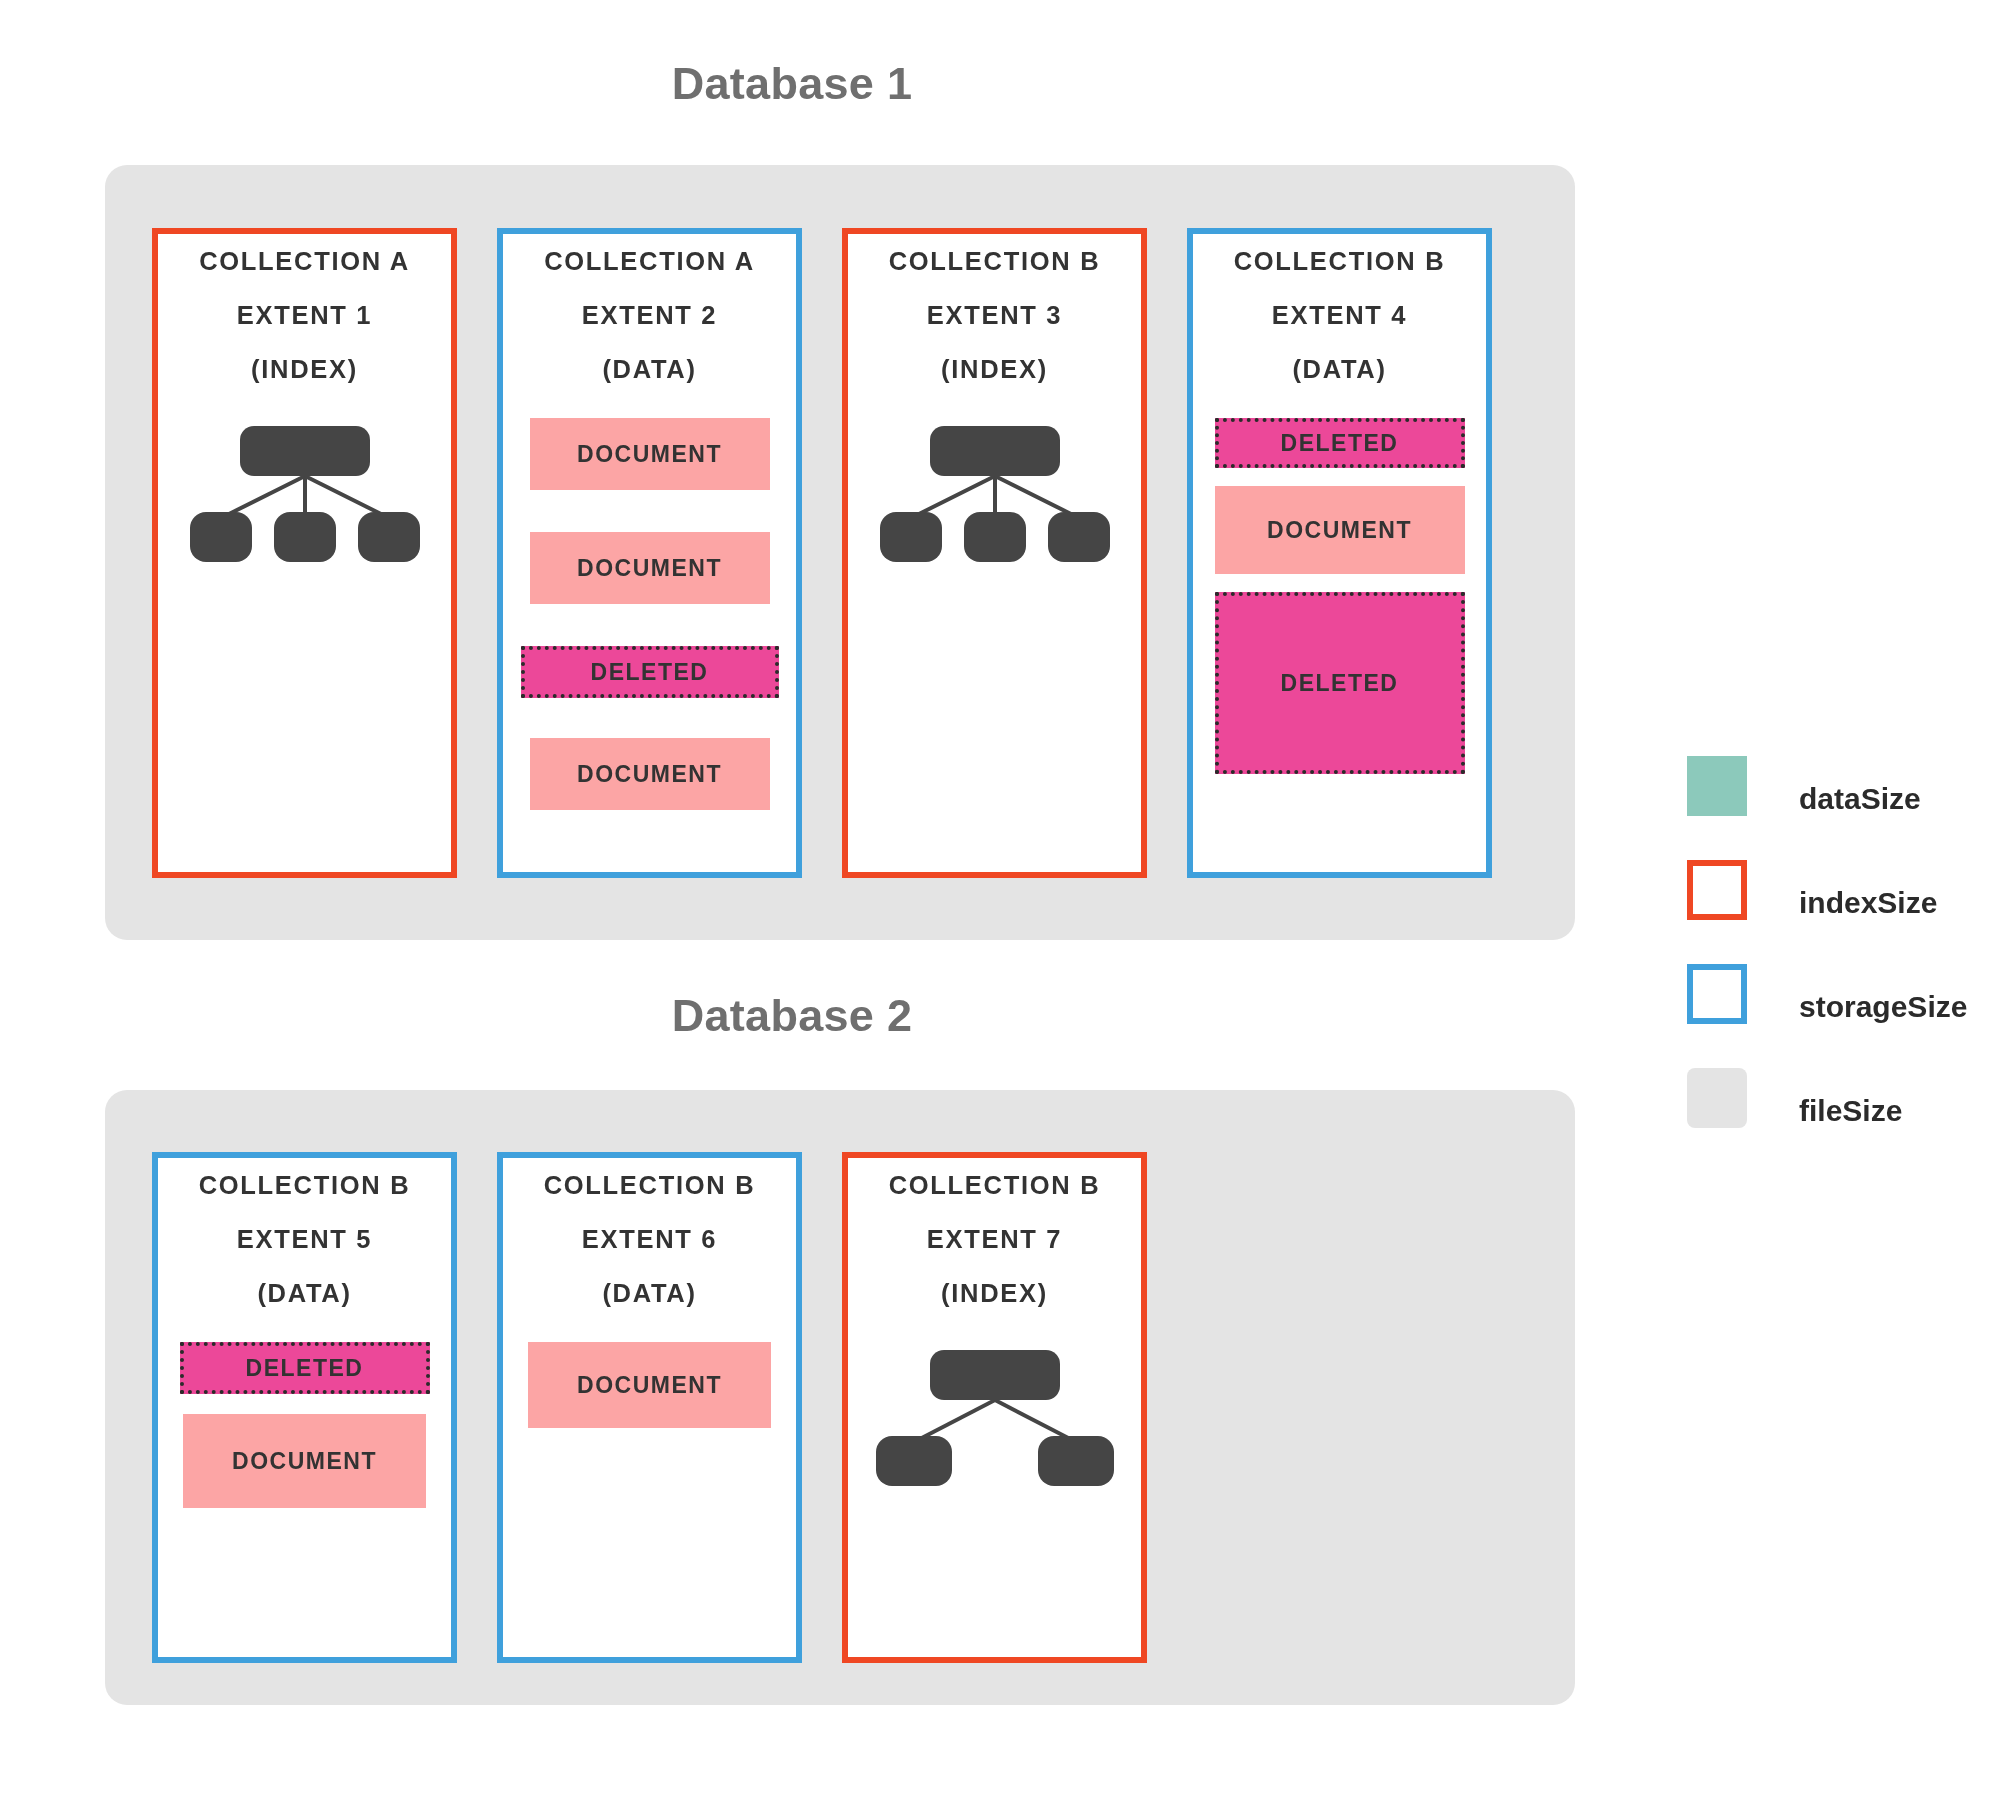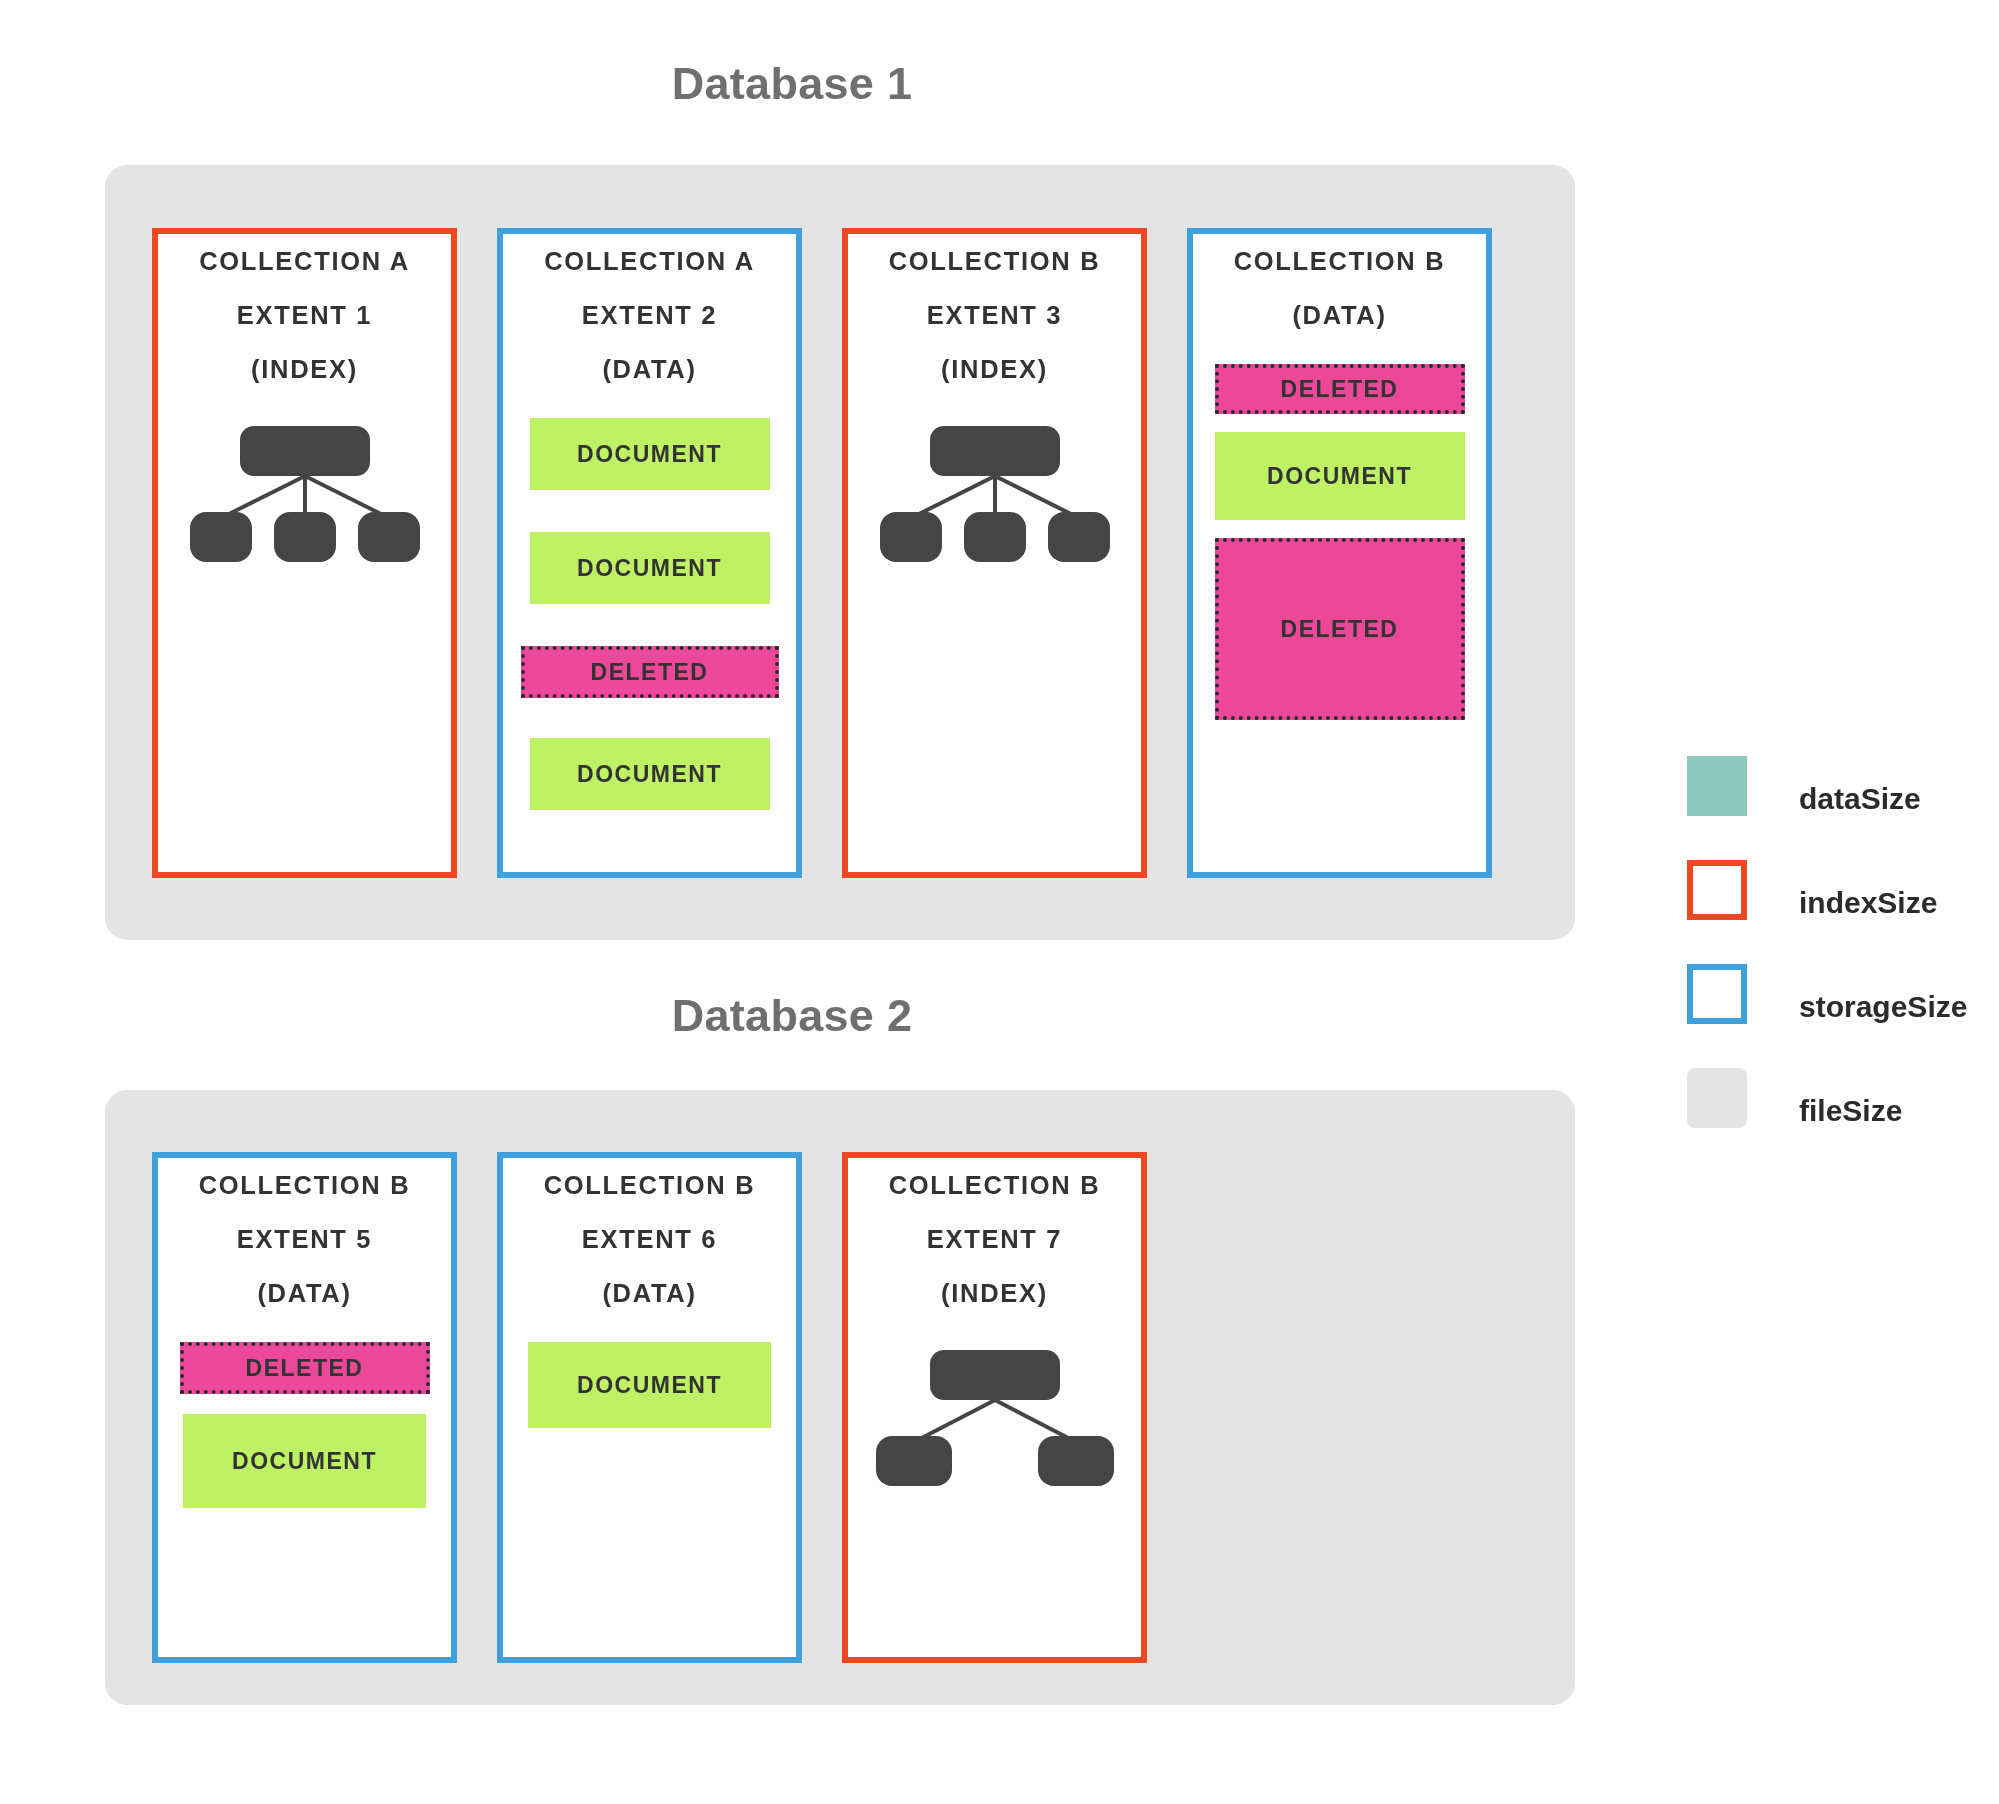--- a/index.html
+++ b/index.html
@@ -71,21 +71,21 @@
     display: flex;
     align-items: center;
     justify-content: center;
     font-size: 23px;
     font-weight: bold;
     letter-spacing: 1.5px;
     color: #333333;
     white-space: nowrap;
   }
   .block.document {
-    background: #bef264;
+    background: #fca5a5;
   }
   .block.deleted {
     background: #ec4899;
     border: 4px dotted #2b2b2b;
   }
 
   
   .tree { position: relative; margin: 0 auto; }
   .tree svg { display: block; overflow: visible; }
 
@@ -176,20 +176,21 @@
     <rect x="60" y="4" width="130" height="50" rx="14" ry="14" fill="#454545"></rect>
     <rect x="10" y="90" width="62" height="50" rx="16" ry="16" fill="#454545"></rect>
             <rect x="94" y="90" width="62" height="50" rx="16" ry="16" fill="#454545"></rect>
             <rect x="178" y="90" width="62" height="50" rx="16" ry="16" fill="#454545"></rect>
   </svg>
         </div>
       </div>
       <div class="extent storage" style="left: 1175px; top: 228px; width: 305px; height: 650px;">
         <div class="extent-header">
           <div class="extent-title">COLLECTION B</div>
+          <div class="extent-title">EXTENT 4</div>
           <div class="extent-title">(DATA)</div>
         </div>
         <div class="blocks">
           <div class="block deleted" style="height: 50px; width: 250px; margin-top: 0px;">DELETED</div>
           <div class="block document" style="height: 88px; width: 250px; margin-top: 18px;">DOCUMENT</div>
           <div class="block deleted" style="height: 182px; width: 250px; margin-top: 18px;">DELETED</div>
         </div>
       </div>
       <div class="extent storage" style="left: 140px; top: 1152px; width: 305px; height: 511px;">
         <div class="extent-header">

